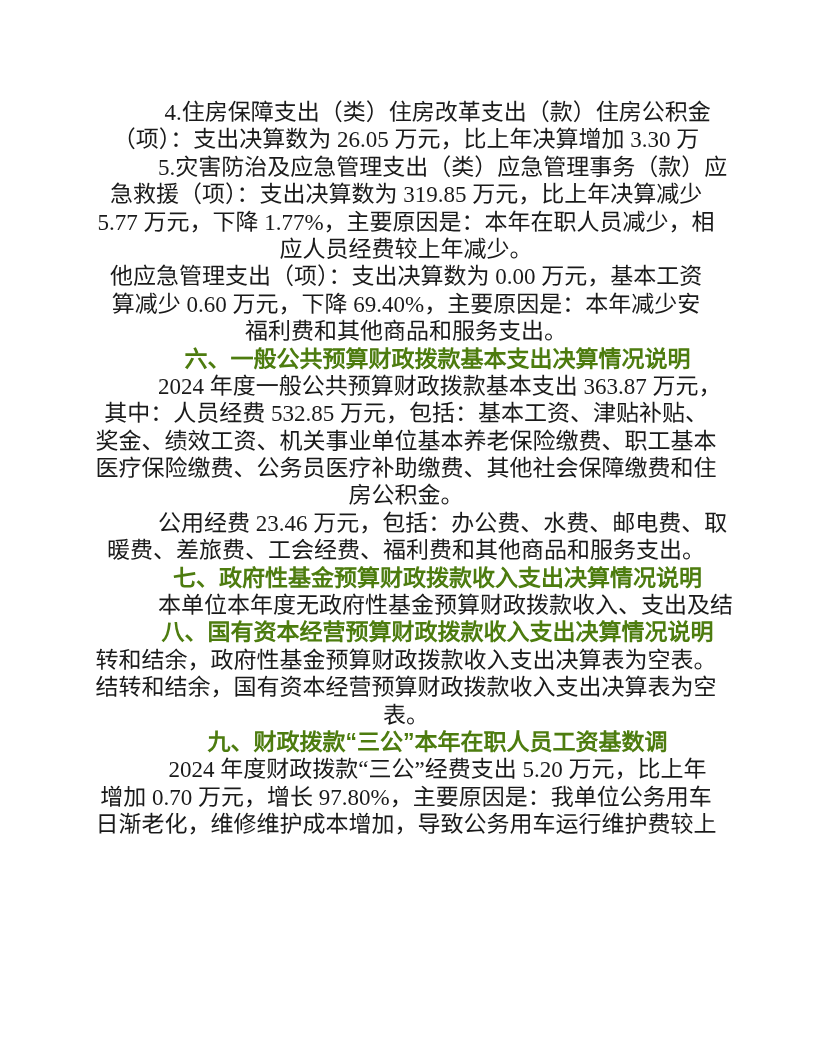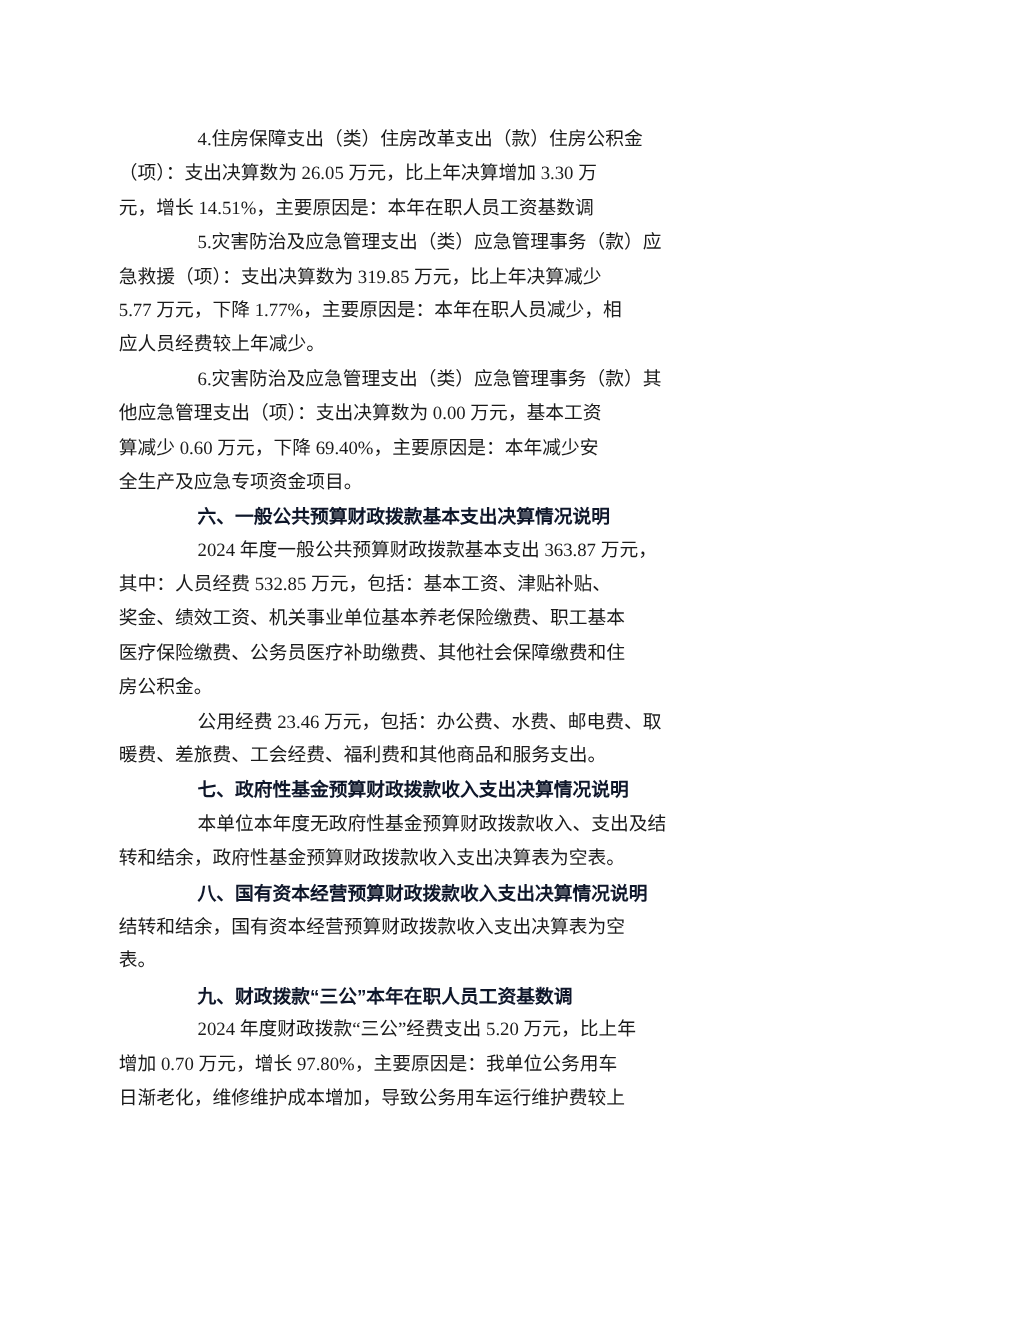--- a/index.html
+++ b/index.html
@@ -16,72 +16,71 @@
   }
   .text-block {
     position: absolute;
     left: 95px;
     top: 99px;
     width: 622px;
   }
   .line {
     height: 27.4px;
     line-height: 27.4px;
-    font-size: 15px;
+    font-size: 23px;
     color: #1a1a1a;
     font-family: "Liberation Serif", "DejaVu Serif", serif;
     white-space: pre;
     letter-spacing: 0px;
+    text-align: center;
   }
   .indent {
     padding-left: 63px;
   }
   .heading {
     font-family: "Liberation Sans", "DejaVu Sans", sans-serif;
     font-weight: 700;
-    color: #0f172a;
+    color: #4d7c0f;
   }
 </style>
 </head>
 <body>
 
 <div class="page">
   <div class="text-block">
 
     <div class="line indent">4.住房保障支出（类）住房改革支出（款）住房公积金</div>
     <div class="line">（项）：支出决算数为 26.05 万元，比上年决算增加 3.30 万</div>
-    <div class="line">元，增长 14.51%，主要原因是：本年在职人员工资基数调</div>
 
     <div class="line indent">5.灾害防治及应急管理支出（类）应急管理事务（款）应</div>
     <div class="line">急救援（项）：支出决算数为 319.85 万元，比上年决算减少</div>
     <div class="line">5.77 万元，下降 1.77%，主要原因是：本年在职人员减少，相</div>
     <div class="line">应人员经费较上年减少。</div>
 
-    <div class="line indent">6.灾害防治及应急管理支出（类）应急管理事务（款）其</div>
     <div class="line">他应急管理支出（项）：支出决算数为 0.00 万元，基本工资</div>
     <div class="line">算减少 0.60 万元，下降 69.40%，主要原因是：本年减少安</div>
-    <div class="line">全生产及应急专项资金项目。</div>
+    <div class="line">福利费和其他商品和服务支出。</div>
 
     <div class="line heading indent">六、一般公共预算财政拨款基本支出决算情况说明</div>
 
     <div class="line indent">2024 年度一般公共预算财政拨款基本支出 363.87 万元，</div>
     <div class="line">其中：人员经费 532.85 万元，包括：基本工资、津贴补贴、</div>
     <div class="line">奖金、绩效工资、机关事业单位基本养老保险缴费、职工基本</div>
     <div class="line">医疗保险缴费、公务员医疗补助缴费、其他社会保障缴费和住</div>
     <div class="line">房公积金。</div>
 
     <div class="line indent">公用经费 23.46 万元，包括：办公费、水费、邮电费、取</div>
     <div class="line">暖费、差旅费、工会经费、福利费和其他商品和服务支出。</div>
 
     <div class="line heading indent">七、政府性基金预算财政拨款收入支出决算情况说明</div>
 
     <div class="line indent">本单位本年度无政府性基金预算财政拨款收入、支出及结</div>
+    <div class="line heading indent">八、国有资本经营预算财政拨款收入支出决算情况说明</div>
+
     <div class="line">转和结余，政府性基金预算财政拨款收入支出决算表为空表。</div>
-
-    <div class="line heading indent">八、国有资本经营预算财政拨款收入支出决算情况说明</div>
 
     <div class="line">结转和结余，国有资本经营预算财政拨款收入支出决算表为空</div>
     <div class="line">表。</div>
 
     <div class="line heading indent">九、财政拨款“三公”本年在职人员工资基数调</div>
 
     <div class="line indent">2024 年度财政拨款“三公”经费支出 5.20 万元，比上年</div>
     <div class="line">增加 0.70 万元，增长 97.80%，主要原因是：我单位公务用车</div>
     <div class="line">日渐老化，维修维护成本增加，导致公务用车运行维护费较上</div>
 

